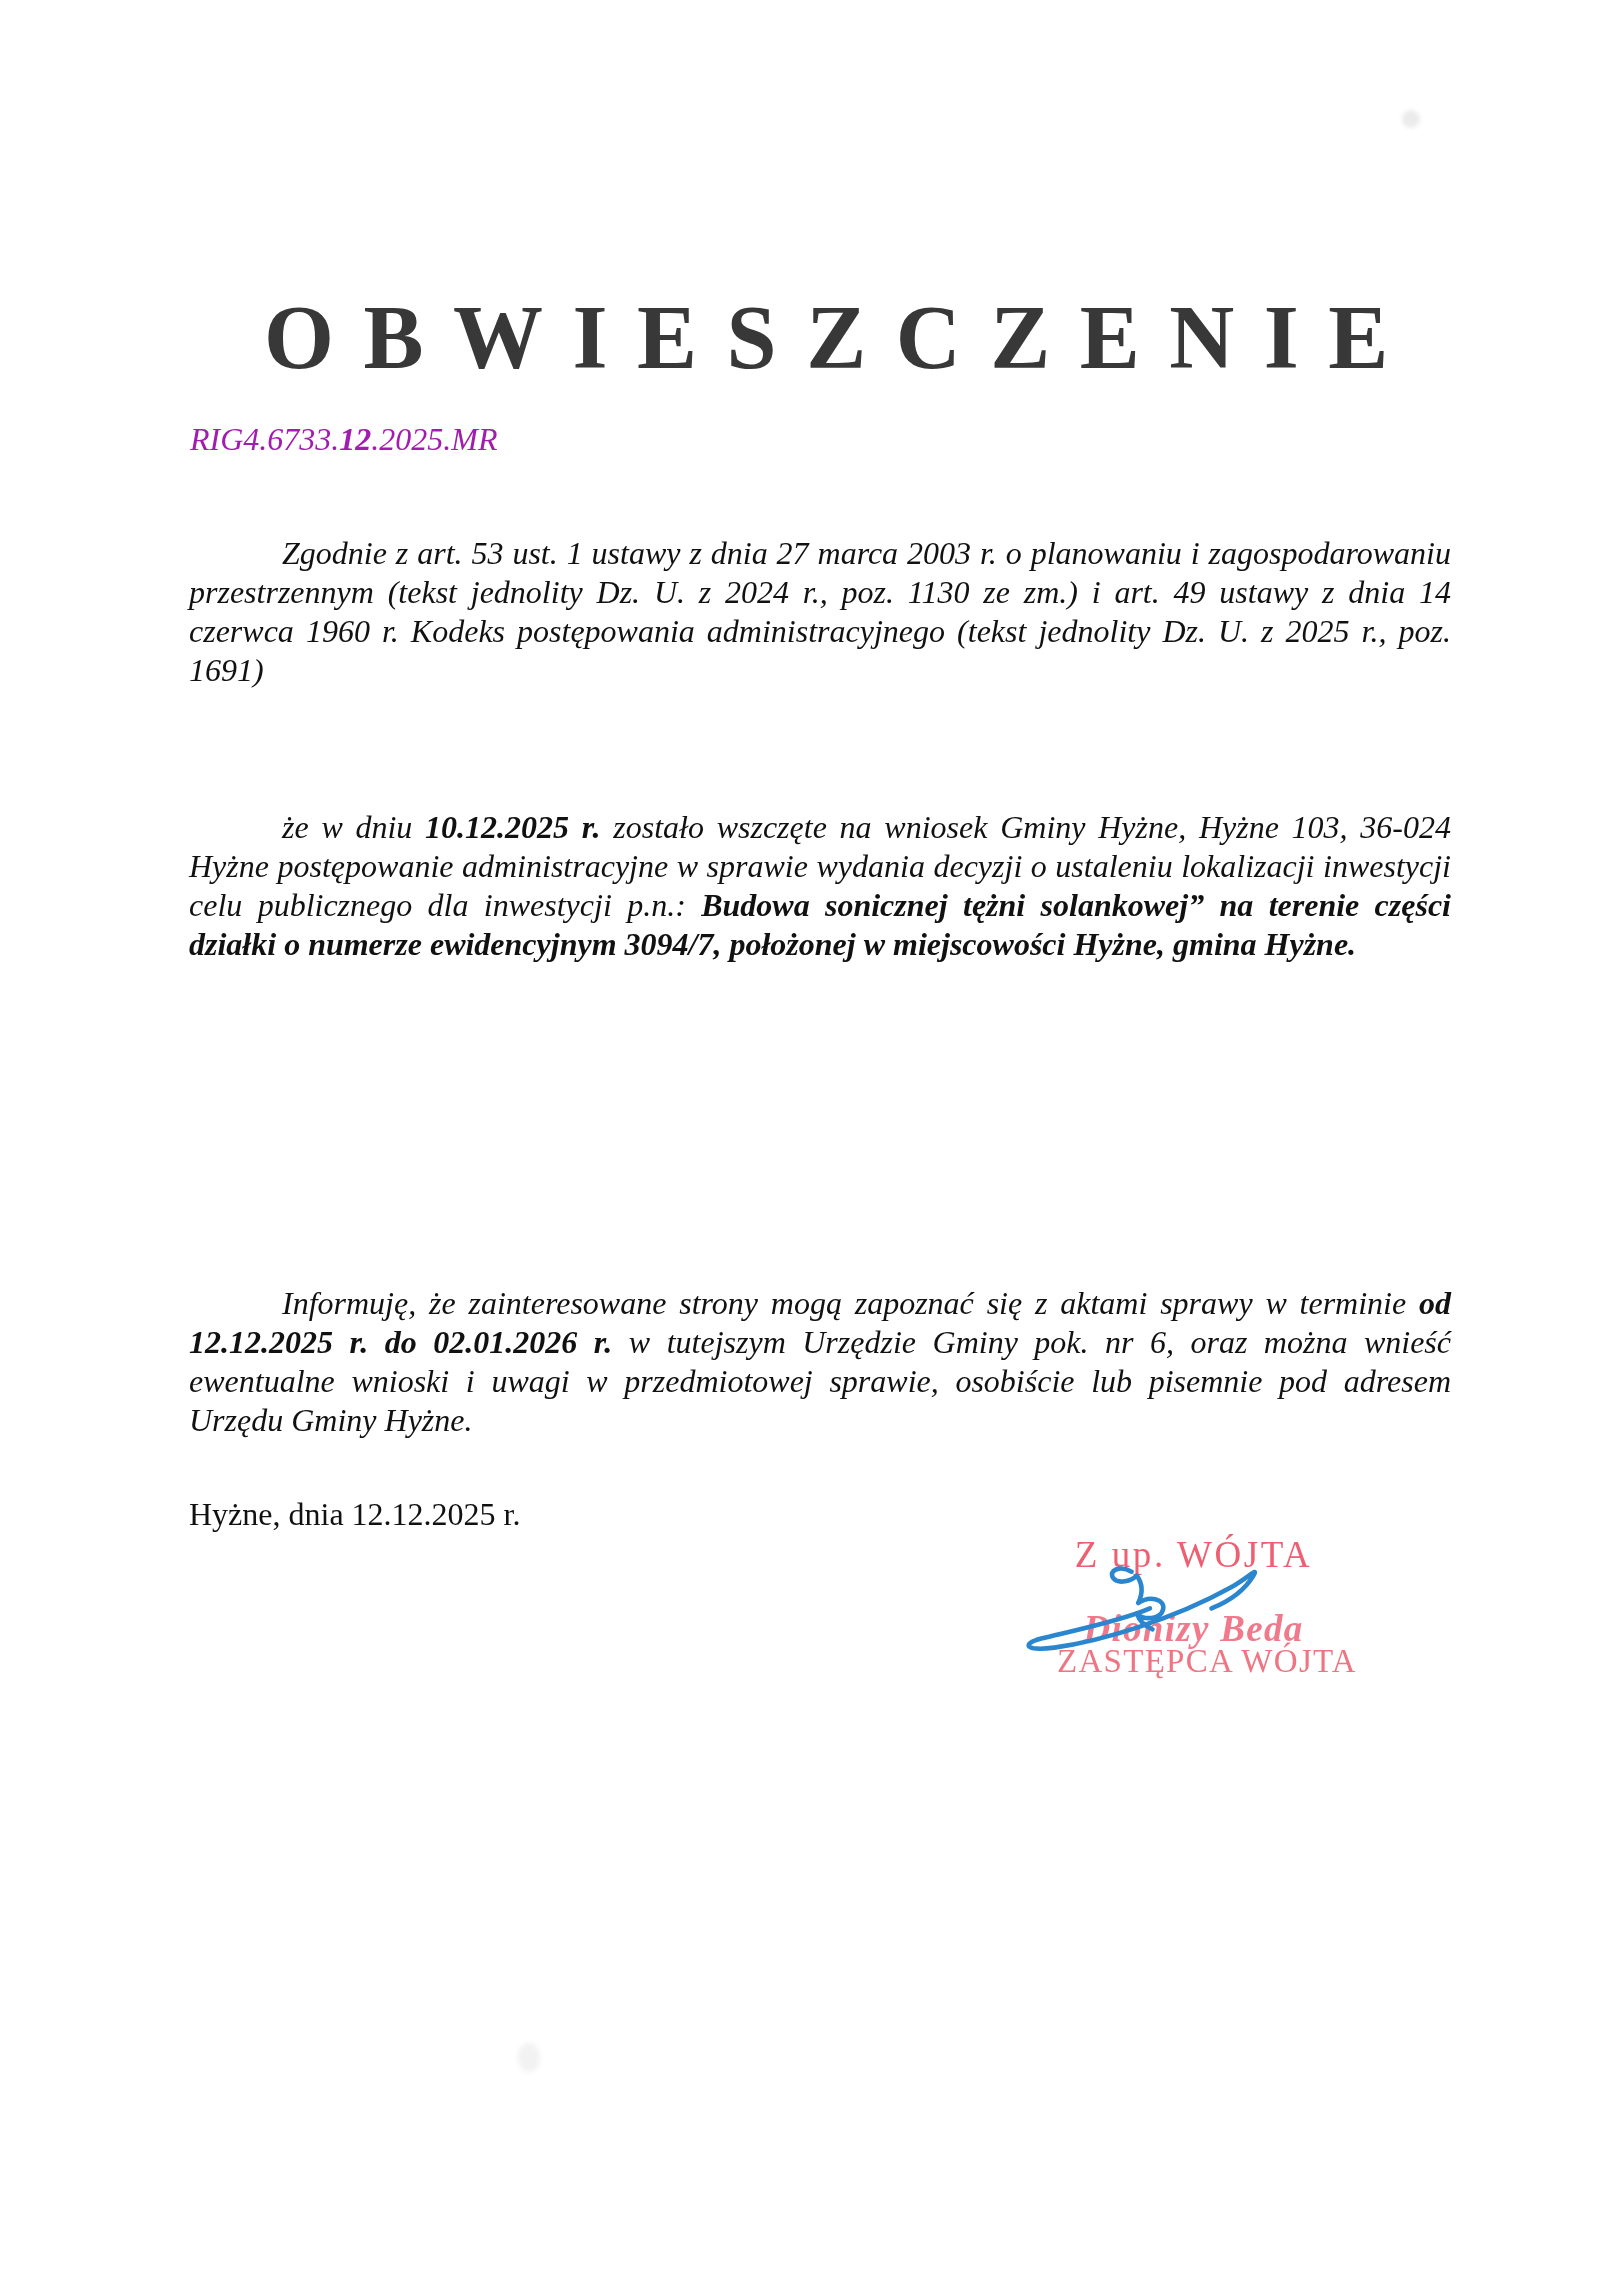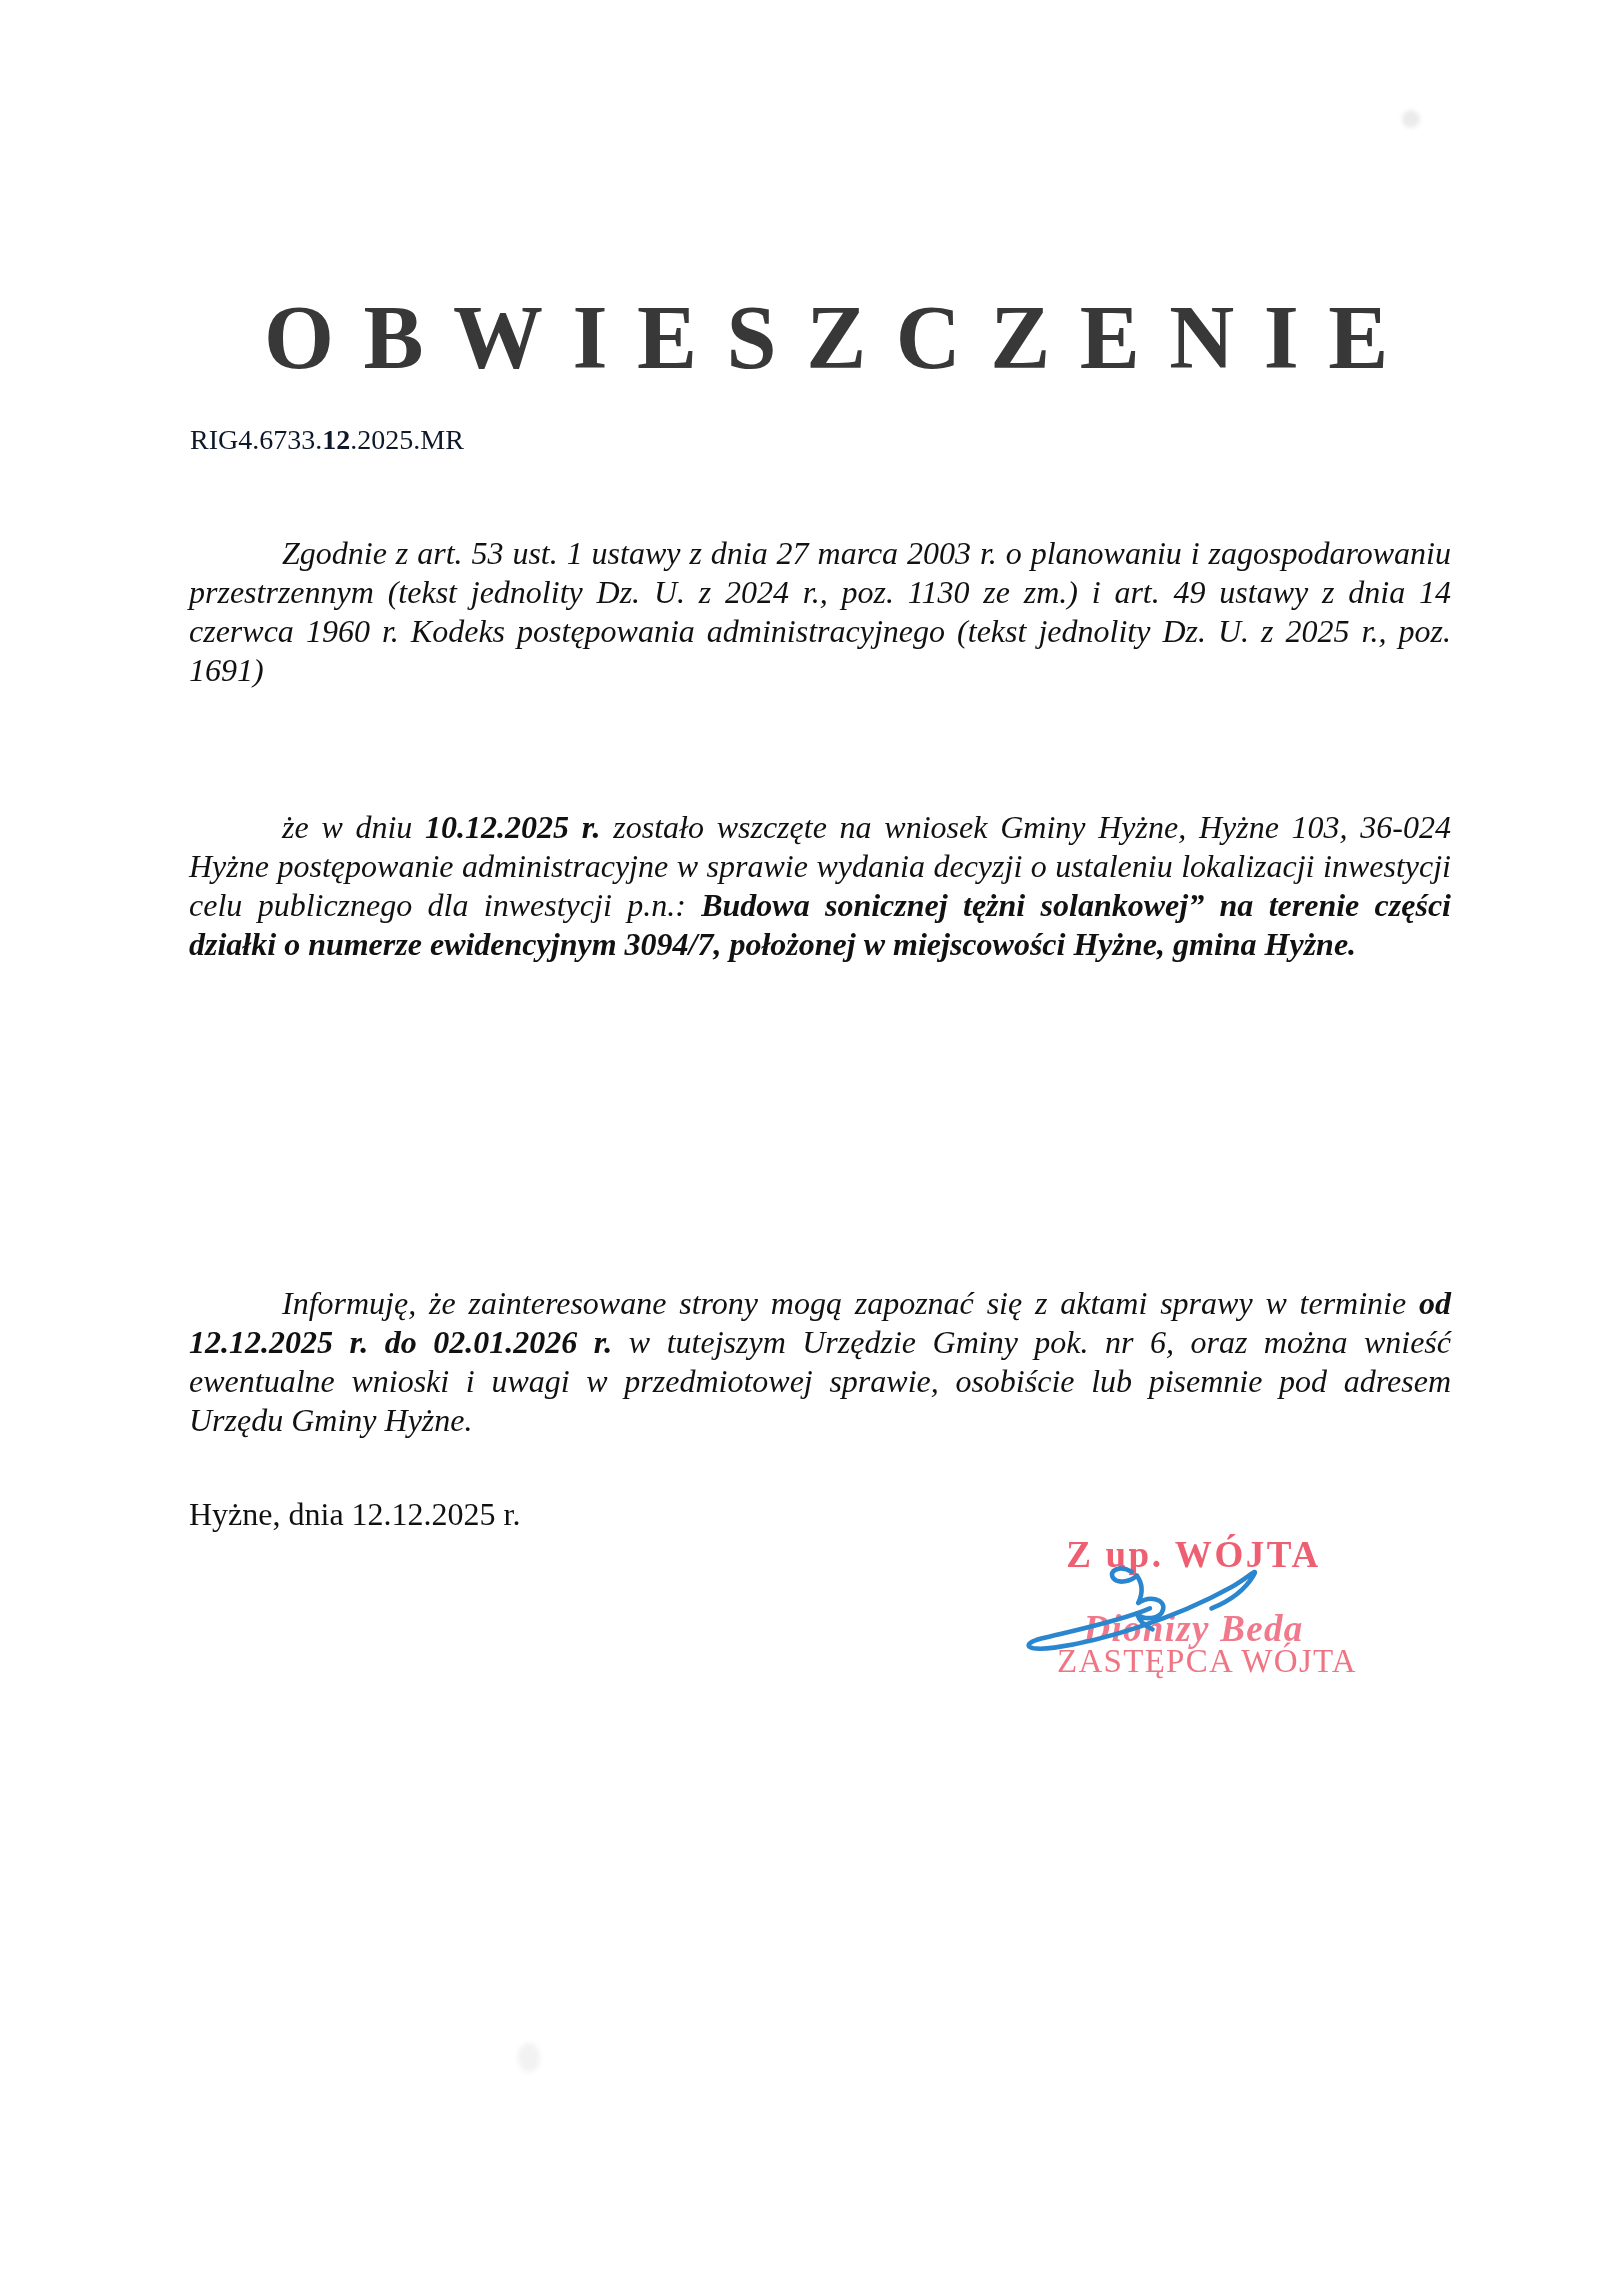--- a/index.html
+++ b/index.html
@@ -24,24 +24,25 @@
     line-height: 90px;
     font-weight: bold;
     letter-spacing: 29.5px;
     white-space: nowrap;
     color: #383838;
   }
   .ref-line {
     position: absolute;
     left: 190px;
     top: 421px;
-    font-size: 28px;
+    font-size: 32px;
     line-height: 37px;
     white-space: nowrap;
-    color: #0f172a;
+    color: #a21caf;
+    font-style: italic;
   }
   .para {
     position: absolute;
     left: 189px;
     width: 1262px;
     font-size: 32px;
     line-height: 39px;
     text-align: justify;
     text-indent: 93px;
     color: #111111;
@@ -75,21 +76,21 @@
     color: #111111;
   }
   .stamp-auth {
     position: absolute;
     left: 1030px;
     top: 1535px;
     width: 327px;
     text-align: center;
     font-size: 37px;
     line-height: 39px;
-    font-weight: bold;
+    font-weight: normal;
     letter-spacing: 2.6px;
     white-space: nowrap;
     color: #ee5f72;
   }
   .stamp-name {
     position: absolute;
     left: 1030px;
     top: 1610px;
     width: 327px;
     text-align: center;

